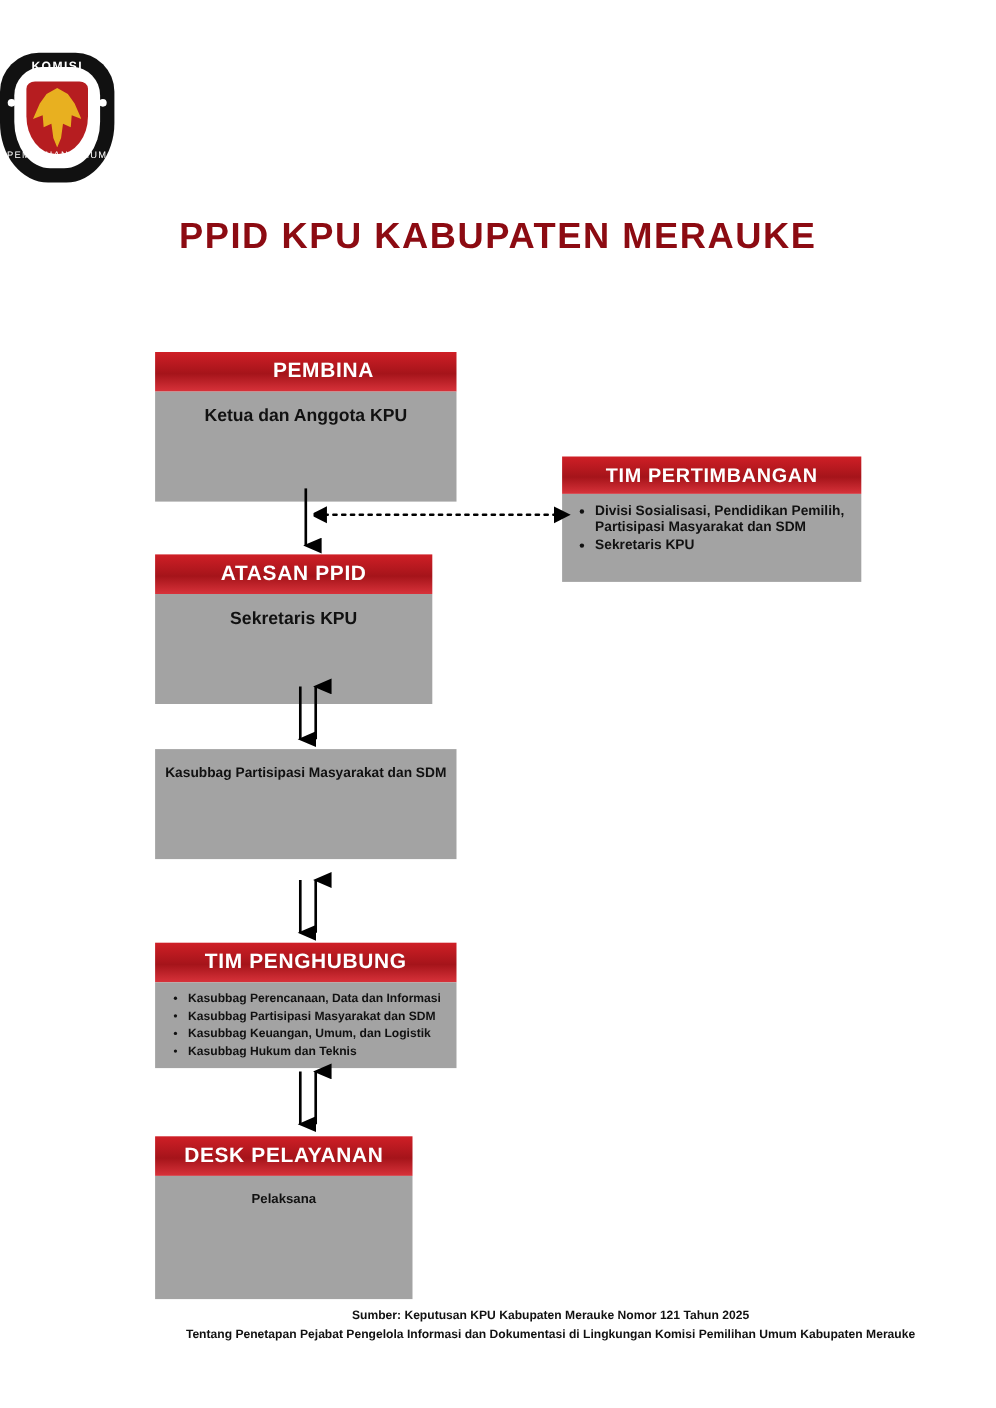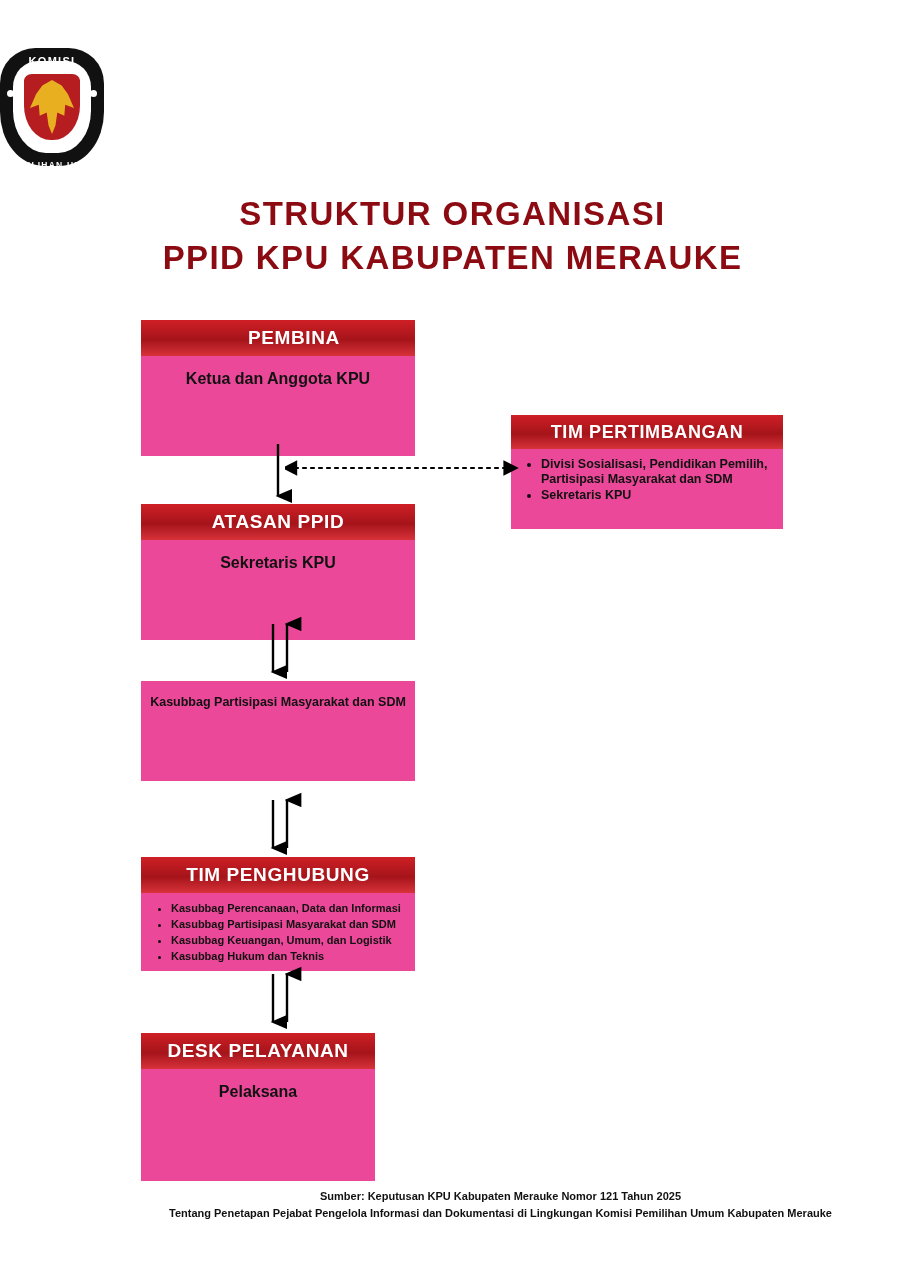--- a/index.html
+++ b/index.html
@@ -74,26 +74,26 @@
     left: 0; top: 7px;
     width: 104px;
     text-align: center;
     color: #ffffff;
     font-size: 11px;
     font-weight: bold;
     letter-spacing: 1.3px;
   }
   .logo-text-bottom {
     position: absolute;
-    left: 0; top: 112px;
+    left: 0; top: 88px;
     width: 104px;
     text-align: center;
     color: #ffffff;
     font-size: 8.5px;
-    font-weight: bold;
+    font-weight: normal;
     letter-spacing: 1.2px;
   }
 
   
   .title-block {
     position: absolute;
     left: 0;
     top: 192px;
     width: 905px;
     text-align: center;
@@ -113,21 +113,21 @@
     background: linear-gradient(to bottom, #cf1f26 0%, #a5141a 55%, #d8323a 100%);
     color: #ffffff;
     font-weight: bold;
     text-align: center;
     letter-spacing: 0.6px;
     display: flex;
     align-items: center;
     justify-content: center;
   }
   .node-body {
-    background: #ec4899;
+    background: #a3a3a3;
     color: #111111;
     box-sizing: border-box;
   }
   .node-body.center {
     display: flex;
     align-items: flex-start;
     justify-content: center;
     font-weight: bold;
     padding-top: 14px;
   }
@@ -143,36 +143,36 @@
   
   #pembina { left: 141px; top: 320px; width: 274px; }
   #pembina .node-header { height: 36px; font-size: 19px; padding-left: 32px; }
   #pembina .node-body { height: 100px; font-size: 16px; }
 
   #tim-pertimbangan { left: 511px; top: 415px; width: 272px; }
   #tim-pertimbangan .node-header { height: 34px; font-size: 18px; }
   #tim-pertimbangan .node-body { height: 80px; font-size: 12.5px; }
   #tim-pertimbangan .node-body li { line-height: 15px; }
 
-  #atasan { left: 141px; top: 504px; width: 274px; }
+  #atasan { left: 141px; top: 504px; width: 252px; }
   #atasan .node-header { height: 36px; font-size: 19px; }
   #atasan .node-body { height: 100px; font-size: 16px; }
 
   #pejabat { left: 141px; top: 681px; width: 274px; }
   #pejabat .node-header { height: 36px; font-size: 19px; }
   #pejabat .node-body { height: 100px; font-size: 12.5px; }
 
   #penghubung { left: 141px; top: 857px; width: 274px; }
   #penghubung .node-header { height: 36px; font-size: 19px; }
   #penghubung .node-body { height: 78px; font-size: 11px; }
   #penghubung .node-body li { line-height: 15px; }
 
   #desk { left: 141px; top: 1033px; width: 234px; }
   #desk .node-header { height: 36px; font-size: 19px; }
-  #desk .node-body { height: 112px; font-size: 16px; }
+  #desk .node-body { height: 112px; font-size: 12px; }
 
   
   .conn {
     position: absolute;
   }
 
   
   .footer {
     position: absolute;
     left: 0;
@@ -196,21 +196,20 @@
     <div class="logo-shield"></div>
     <div class="logo-bird"></div>
     <div class="logo-dot l"></div>
     <div class="logo-dot r"></div>
     <div class="logo-text-top">KOMISI</div>
     <div class="logo-text-bottom">PEMILIHAN UMUM</div>
   </div>
 </div>
 
 <div class="title-block">
-  <div class="title-line1">STRUKTUR ORGANISASI</div>
   <div class="title-line2">PPID KPU KABUPATEN MERAUKE</div>
 </div>
 
 <div class="node" id="pembina">
   <div class="node-header">PEMBINA</div>
   <div class="node-body center">Ketua dan Anggota KPU</div>
 </div>
 
 <div class="node" id="tim-pertimbangan">
   <div class="node-header">TIM PERTIMBANGAN</div>

